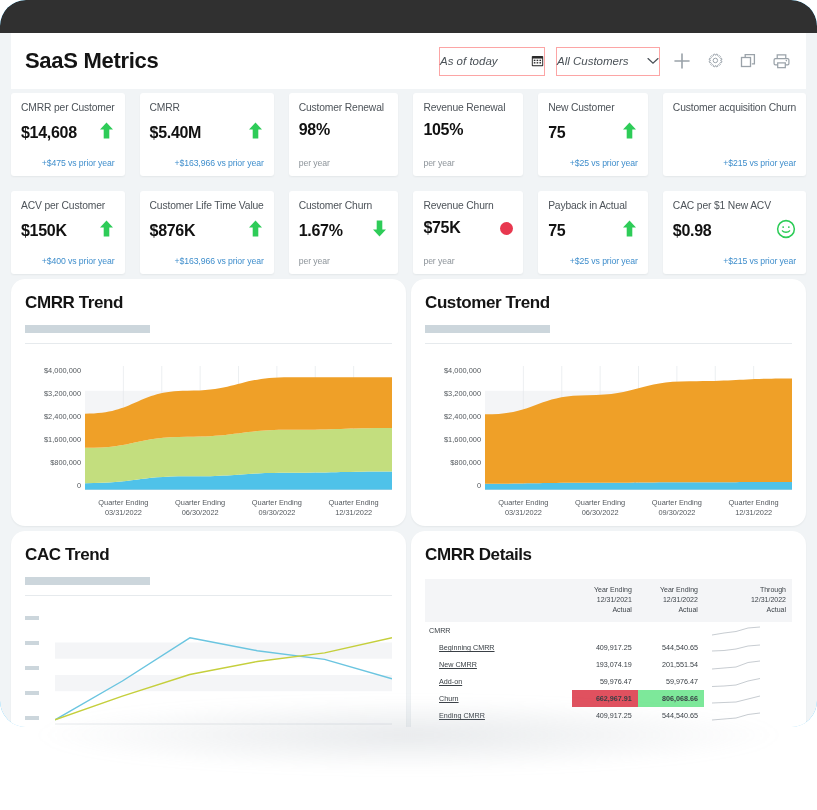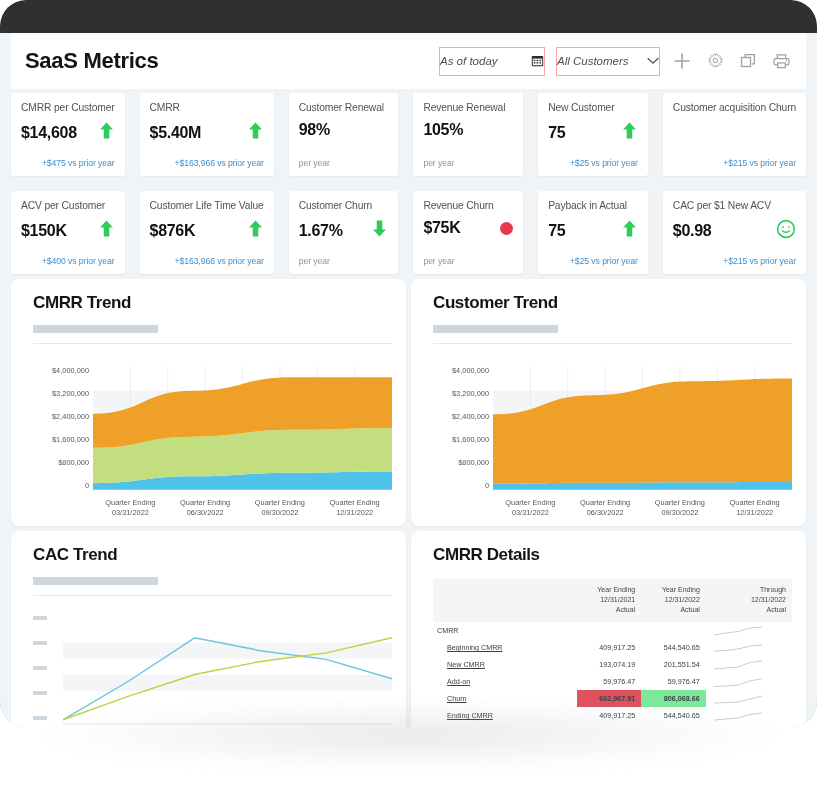--- a/index.html
+++ b/index.html
@@ -77,21 +77,21 @@
   .kpi-ind { margin-left: auto; display: flex; align-items: center; }
   .kpi-sub {
     margin-top: auto; font-size: 8.7px; text-align: right;
     color: #3f8ecc; letter-spacing: -.1px;
   }
   .kpi-sub.muted { color: #8d949a; text-align: left; }
   .dot-red { width: 13px; height: 13px; border-radius: 50%; background: #e8384f; }
   
   .panel-row { display: grid; grid-template-columns: 1fr 1fr; gap: 5px; margin-top: 5px; }
   .panel {
-    background: #fff; border-radius: 8px; padding: 14px 14px 8px 22px;
+    background: #fff; border-radius: 14px; padding: 14px 14px 8px 14px;
     box-shadow: 0 1px 2px rgba(20,30,40,.06);
   }
   .panel-title {
     font-size: 17px; font-weight: bold; color: #141414; letter-spacing: -.4px;
   }
   .skeleton-bar { width: 125px; height: 8px; background: #ccd6dc; margin-top: 12px; }
   .panel-rule { height: 1px; background: #e6eaed; margin-top: 10px; }
   .chart-area { position: relative; margin-top: 22px; }
   .y-ticks {
     position: absolute; left: 0; top: 0; width: 56px; height: 124px;

